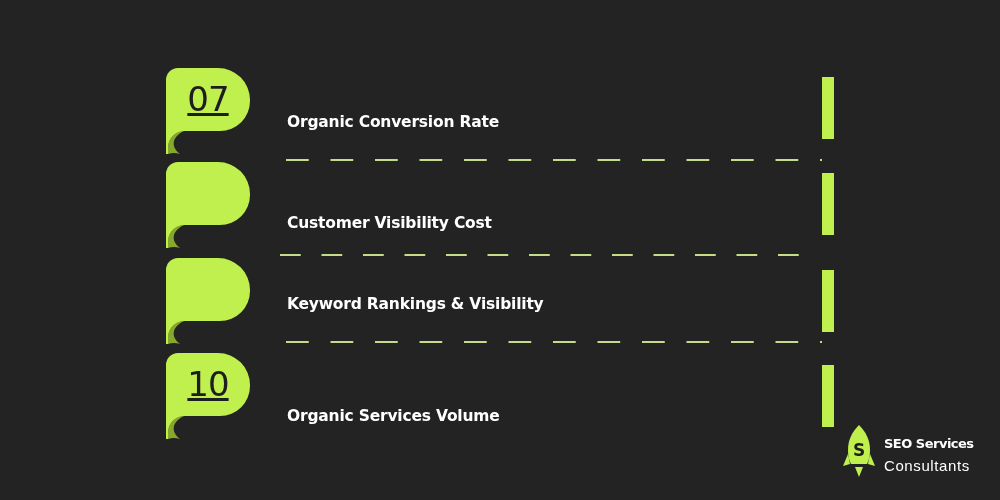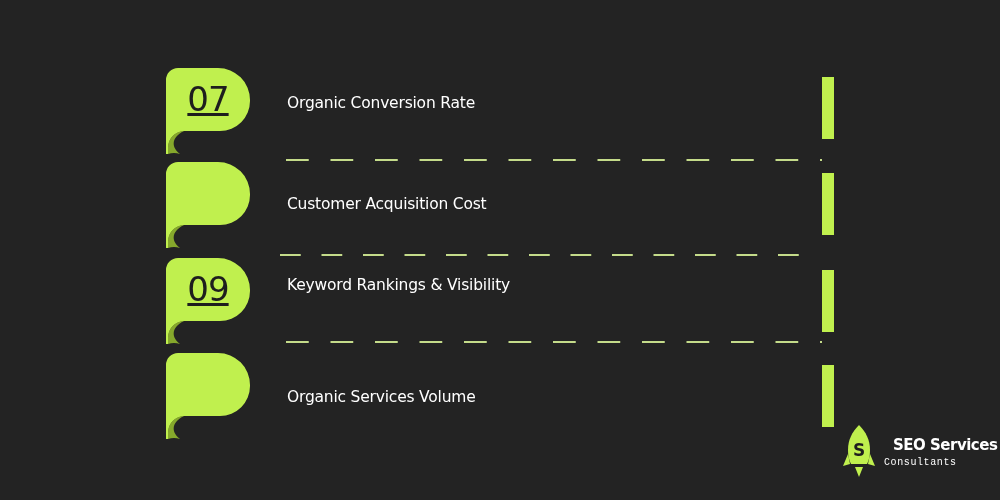--- a/index.html
+++ b/index.html
@@ -17,43 +17,43 @@
       position: absolute; left: 0; top: 0; width: 84px; height: 62px;
       display: flex; align-items: center; justify-content: center;
       font-family: "DejaVu Sans", sans-serif;
       font-size: 34px; font-weight: normal; color: #1e1e1e;
       letter-spacing: -1px;
       text-decoration: underline;
     }
     .label {
       position: absolute; left: 287px;
       font-family: "DejaVu Sans", sans-serif;
-      font-size: 15.5px; font-weight: normal; color: #ffffff;
-      line-height: 20px; letter-spacing: -0.2px;
+      font-size: 15.5px; font-weight: bold; color: #ffffff;
+      line-height: 20px; letter-spacing: -0.2px; margin-top: 19px;
     }
     .vbar {
       position: absolute; left: 822px; width: 12px; height: 62px;
       background: #c0f04e;
     }
     .dashrow {
       position: absolute; left: 286px; width: 536px; height: 2px;
       background-image: linear-gradient(to right, #c4db8a 0 23px, transparent 23px 44.5px);
       background-size: 44.5px 2px; background-repeat: repeat-x;
     }
     .logo { position: absolute; left: 842px; top: 424px; width: 158px; height: 56px; }
     .logo-icon { position: absolute; left: 0; top: 0; }
     .logo-l1 {
       position: absolute; left: 42px; top: 12px;
       font-family: "DejaVu Sans", sans-serif; font-weight: bold;
-      font-size: 15px; color: #ffffff; letter-spacing: -0.5px; white-space: nowrap; margin-left: 9px;
+      font-size: 13px; color: #ffffff; letter-spacing: -0.5px; white-space: nowrap;
     }
     .logo-l2 {
       position: absolute; left: 42px; top: 33px;
-      font-family: Liberation Mono, monospace;
-      font-size: 10px; color: #ffffff; letter-spacing: 0.6px; white-space: nowrap;
+      font-family: Liberation Sans, sans-serif;
+      font-size: 15px; color: #ffffff; letter-spacing: 0.6px; white-space: nowrap;
     }
   </style>
 </head>
 <body>
 
 <svg width="0" height="0" style="position:absolute">
   <defs>
     <symbol id="badge-shape" viewBox="0 0 84 86">
       <path d="M12 0 H52 A32 32 0 0 1 84 32 V33 A30 30 0 0 1 54 63 H18 A16 16 0 0 0 2 79 V86 H0 V12 A12 12 0 0 1 12 0 Z" fill="#c0f04e"></path>
       <path d="M18 63 A16 16 0 0 0 2 79 V86 A18 18 0 0 1 14 86 C6 80 4 70 18 63 Z" fill="#86a82c"></path>
@@ -70,38 +70,38 @@
 </div>
 <div class="label" style="top:93px">Organic Conversion Rate</div>
 <div class="vbar" style="top:77px"></div>
 <div class="dashrow" style="top:159px"></div>
 
 <div class="badge" style="top:162px">
   <svg width="84" height="86">
       <use href="#badge-shape"></use>
     </svg>
 </div>
-<div class="label" style="top:194px">Customer Acquisition Cost</div>
+<div class="label" style="top:194px">Customer Visibility Cost</div>
 <div class="vbar" style="top:173px"></div>
 <div class="dashrow" style="top:254px; left:280px; width:526px; background-size:41.5px 2px; background-image: linear-gradient(to right, #c4db8a 0 21px, transparent 21px 41.5px);"></div>
 
 <div class="badge" style="top:258px">
   <svg width="84" height="86">
       <use href="#badge-shape"></use>
     </svg>
-  <div class="badge-num">09</div>
 </div>
 <div class="label" style="top:275px">Keyword Rankings &amp; Visibility</div>
 <div class="vbar" style="top:270px"></div>
 <div class="dashrow" style="top:341px"></div>
 
 <div class="badge" style="top:353px">
   <svg width="84" height="86">
       <use href="#badge-shape"></use>
     </svg>
+  <div class="badge-num">10</div>
 </div>
 <div class="label" style="top:387px">Organic Services Volume</div>
 <div class="vbar" style="top:365px"></div>
 
 <div class="logo">
   <svg class="logo-icon" width="34" height="56" viewBox="0 0 34 56">
     <path d="M17 1 C24 8 28 16 28 26 C28 32 27 36 25 40 H9 C7 36 6 32 6 26 C6 16 10 8 17 1 Z" fill="#c0f04e"></path>
     <path d="M6 30 L1 42 L8 40 Z" fill="#c0f04e"></path>
     <path d="M28 30 L33 42 L26 40 Z" fill="#c0f04e"></path>
     <path d="M13 43 H21 L17 53 Z" fill="#c0f04e"></path>

